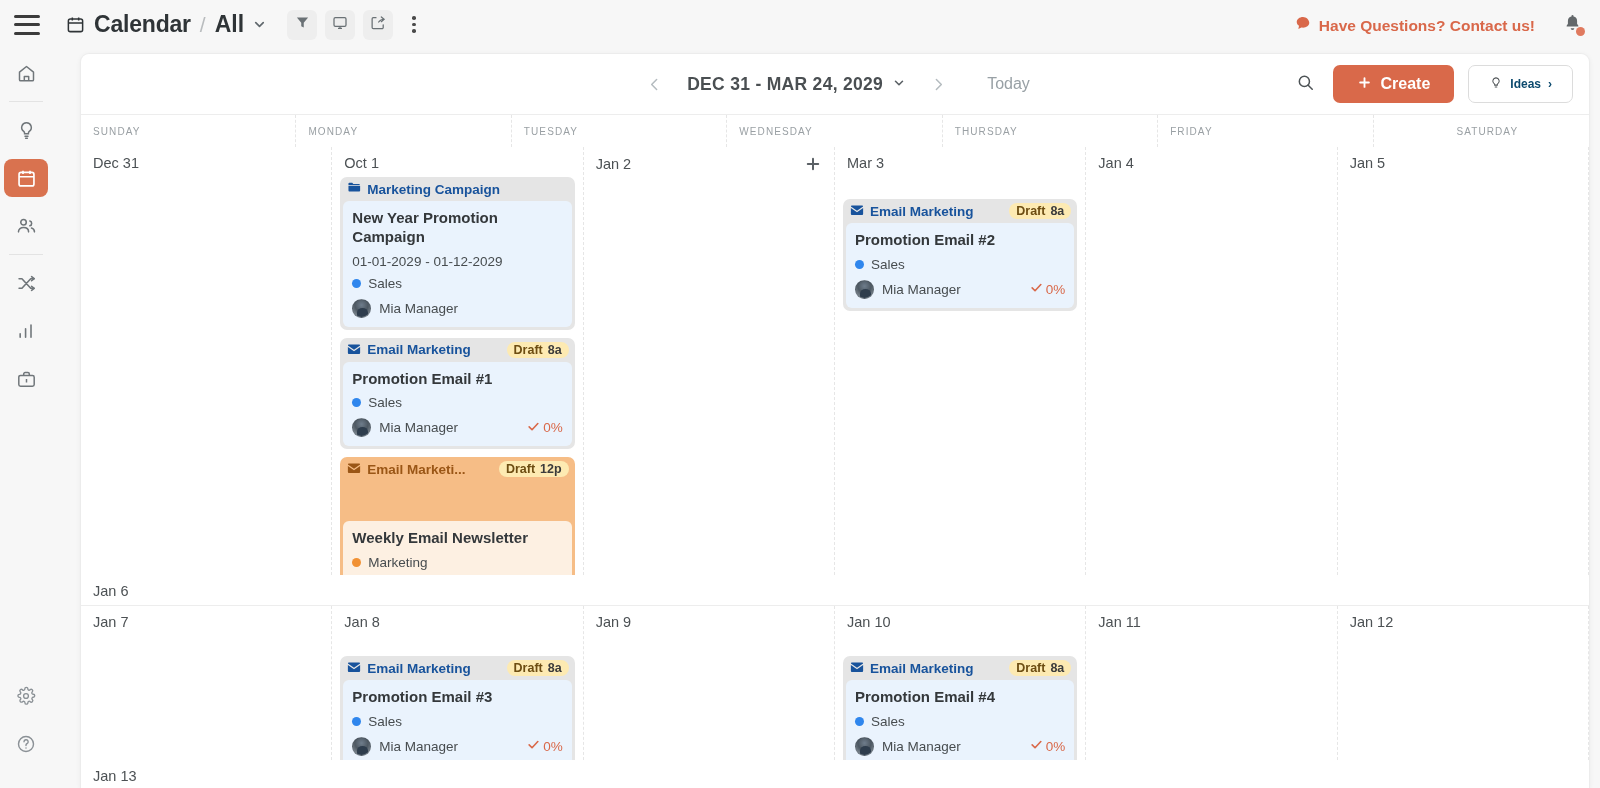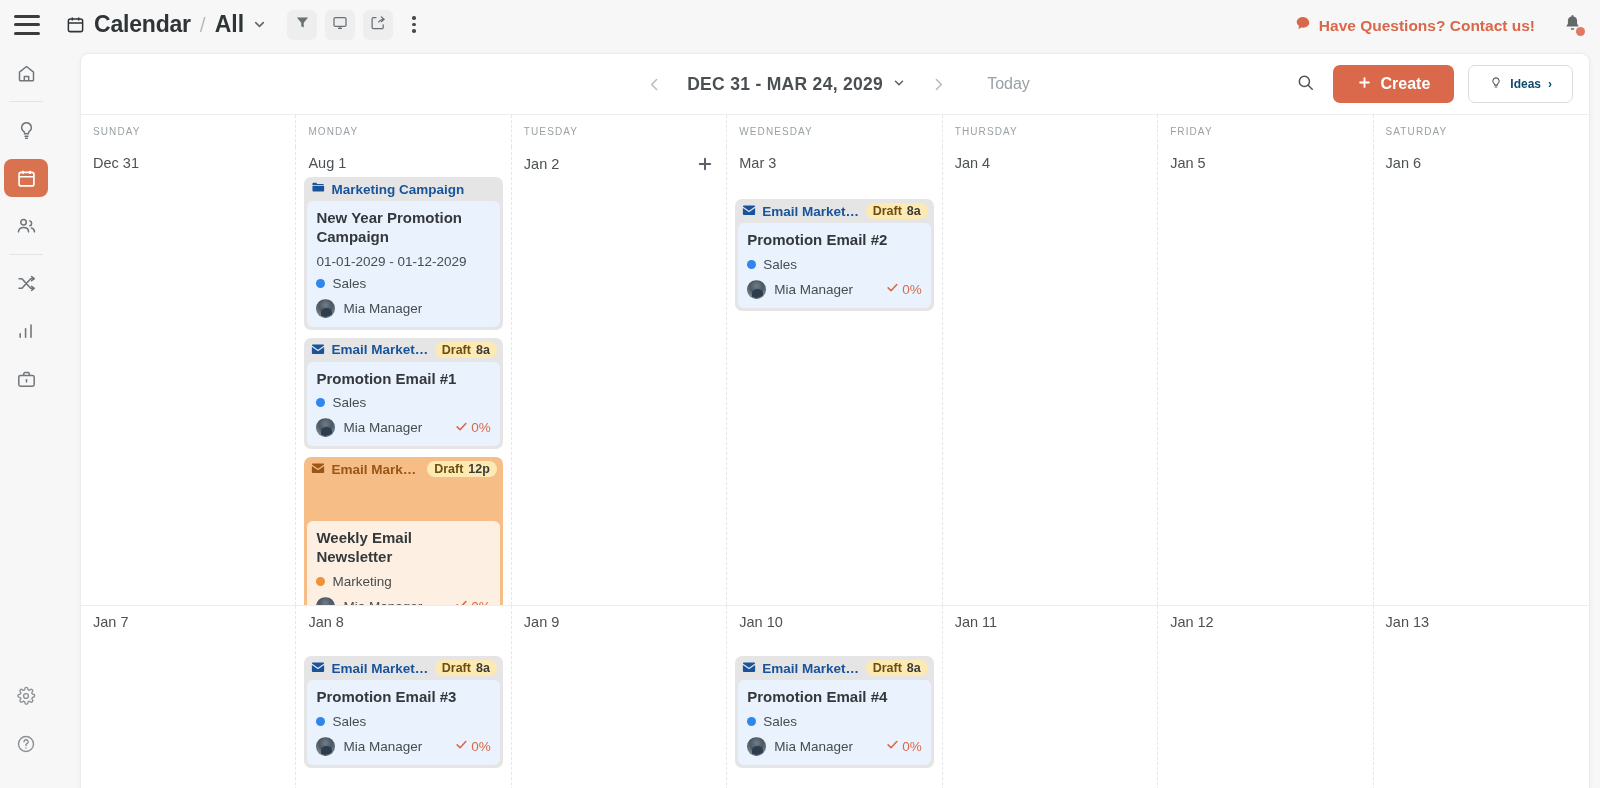--- a/index.html
+++ b/index.html
@@ -115,24 +115,24 @@
 
   
   .grid-head {
     display: grid; grid-template-columns: repeat(7, 1fr);
     border-top: 1px solid #ededed;
   }
   .dayname {
     padding: 11px 0 0 12px; font-size: 10px; color: #9aa0a4;
     letter-spacing: 1.1px; border-right: 1px dashed #e6e6e6; height: 32px;
   }
-  .dayname:last-child { border-right: none; }
+  .dayname:last-child { border-right: none; text-align: center; }
 
   .week {
-    display: grid; grid-template-columns: repeat(7, 1fr);
+    display: grid; grid-template-columns: repeat(6, 1fr);
     position: relative;
   }
   .week.w1 { height: 458px; }
   .week.w2 { height: 185px; border-top: 1px solid #ededed; }
   .daycell {
     border-right: 1px dashed #e6e6e6; padding: 0 8px;
     position: relative; overflow: hidden;
   }
   .daycell:last-child { border-right: none; }
   .datenum {
@@ -413,21 +413,21 @@
     <div class="dayname">SATURDAY</div>
   </div>
 
   <div class="week w1">
 
     <div class="daycell">
       <div class="datenum">Dec 31</div>
     </div>
 
     <div class="daycell">
-      <div class="datenum">Aug 1</div>
+      <div class="datenum">Oct 1</div>
 
       <div class="ev blue">
         <div class="ev-head">
           <span>
             <svg width="14" height="14" viewBox="0 0 24 24" fill="#18539c">
                 <path d="M2.5 6.2a1.5 1.5 0 0 1 1.5-1.5h5l1.8 2h9.7a1.5 1.5 0 0 1 1.5 1.5v1H2.5z"></path>
                 <path d="M2.5 10.3h20V18a1.5 1.5 0 0 1-1.5 1.5H4A1.5 1.5 0 0 1 2.5 18z"></path>
               </svg>
           </span>
           <span class="list-name">Marketing Campaign</span>

